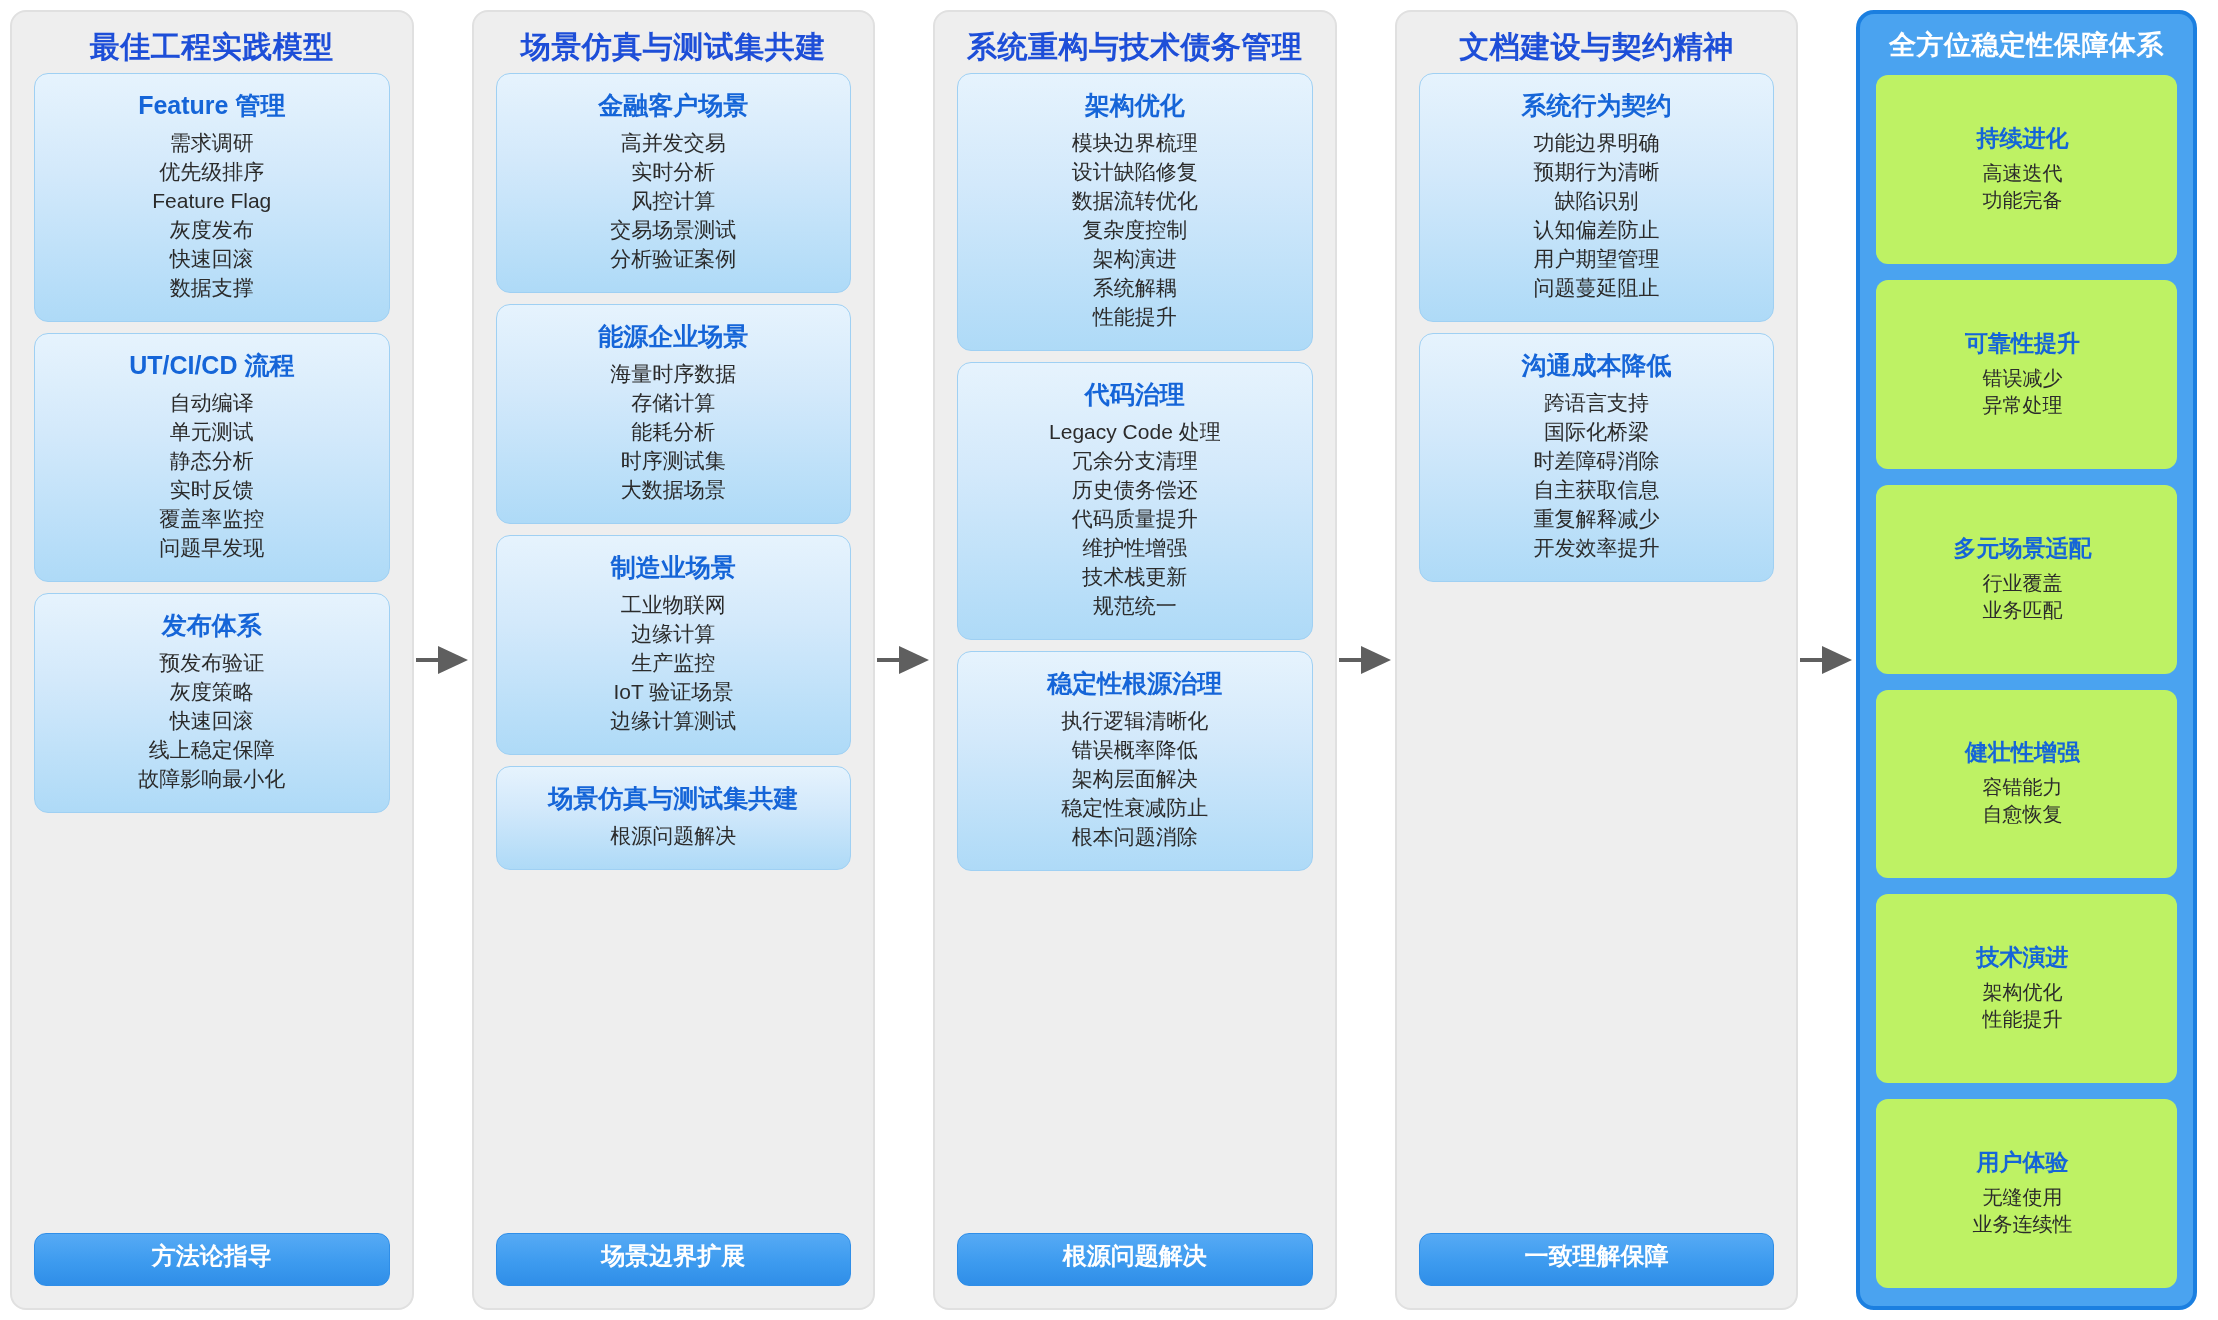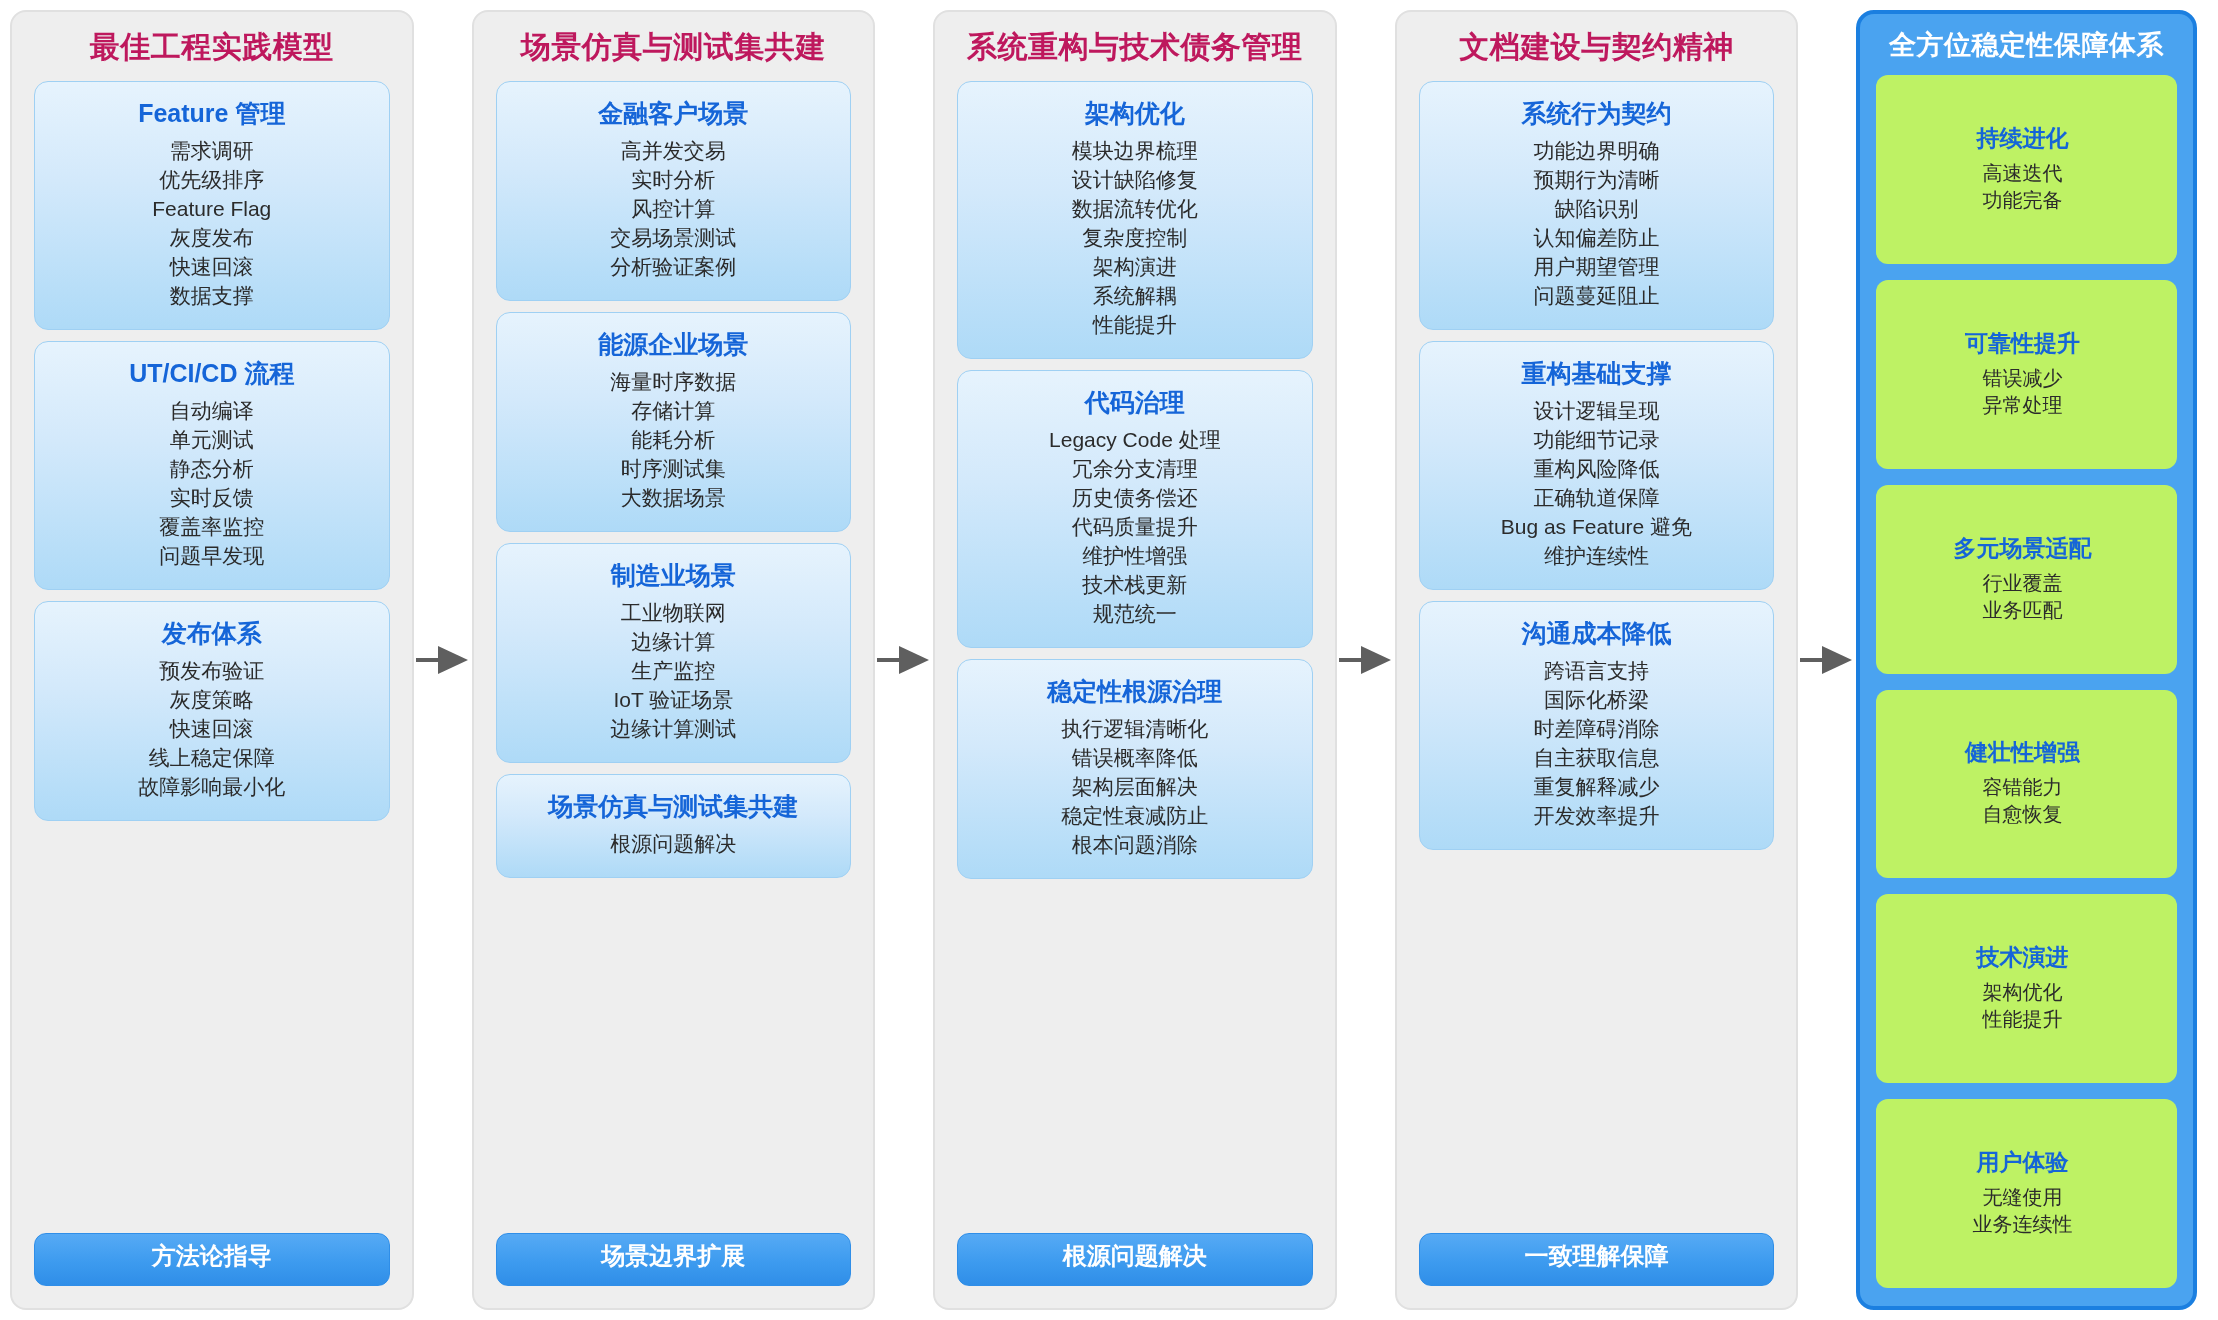--- a/index.html
+++ b/index.html
@@ -29,23 +29,23 @@
     flex-direction: column;
     align-items: stretch;
   }
   .panel.stage { width: 412px; margin-left: 10px; }
   .panel.stage + .arrow-wrap + .panel.stage { margin-left: 0; }
 
   .panel-title {
     text-align: center;
     font-size: 30px;
     font-weight: bold;
-    color: #be185d;
+    color: #1d4ed8;
     letter-spacing: .5px;
-    margin-bottom: 16px;
+    margin-bottom: 8px;
     line-height: 1.15;
     white-space: nowrap;
   }
 
   
   .cards { display: flex; flex-direction: column; gap: 11px; flex: 1 1 auto; }
 
   .card {
     background: linear-gradient(to bottom, #e6f3fd 0%, #d3e9fb 40%, #aedaf7 100%);
     border: 1.5px solid #9fd0f3;
@@ -260,29 +260,20 @@
         <div class="card">
           <div class="card-title">系统行为契约</div>
           <div class="card-item">功能边界明确</div>
           <div class="card-item">预期行为清晰</div>
           <div class="card-item">缺陷识别</div>
           <div class="card-item">认知偏差防止</div>
           <div class="card-item">用户期望管理</div>
           <div class="card-item">问题蔓延阻止</div>
         </div>
         <div class="card">
-          <div class="card-title">重构基础支撑</div>
-          <div class="card-item">设计逻辑呈现</div>
-          <div class="card-item">功能细节记录</div>
-          <div class="card-item">重构风险降低</div>
-          <div class="card-item">正确轨道保障</div>
-          <div class="card-item">Bug as Feature 避免</div>
-          <div class="card-item">维护连续性</div>
-        </div>
-        <div class="card">
           <div class="card-title">沟通成本降低</div>
           <div class="card-item">跨语言支持</div>
           <div class="card-item">国际化桥梁</div>
           <div class="card-item">时差障碍消除</div>
           <div class="card-item">自主获取信息</div>
           <div class="card-item">重复解释减少</div>
           <div class="card-item">开发效率提升</div>
         </div>
       </div>
       <div class="pill">一致理解保障</div>

